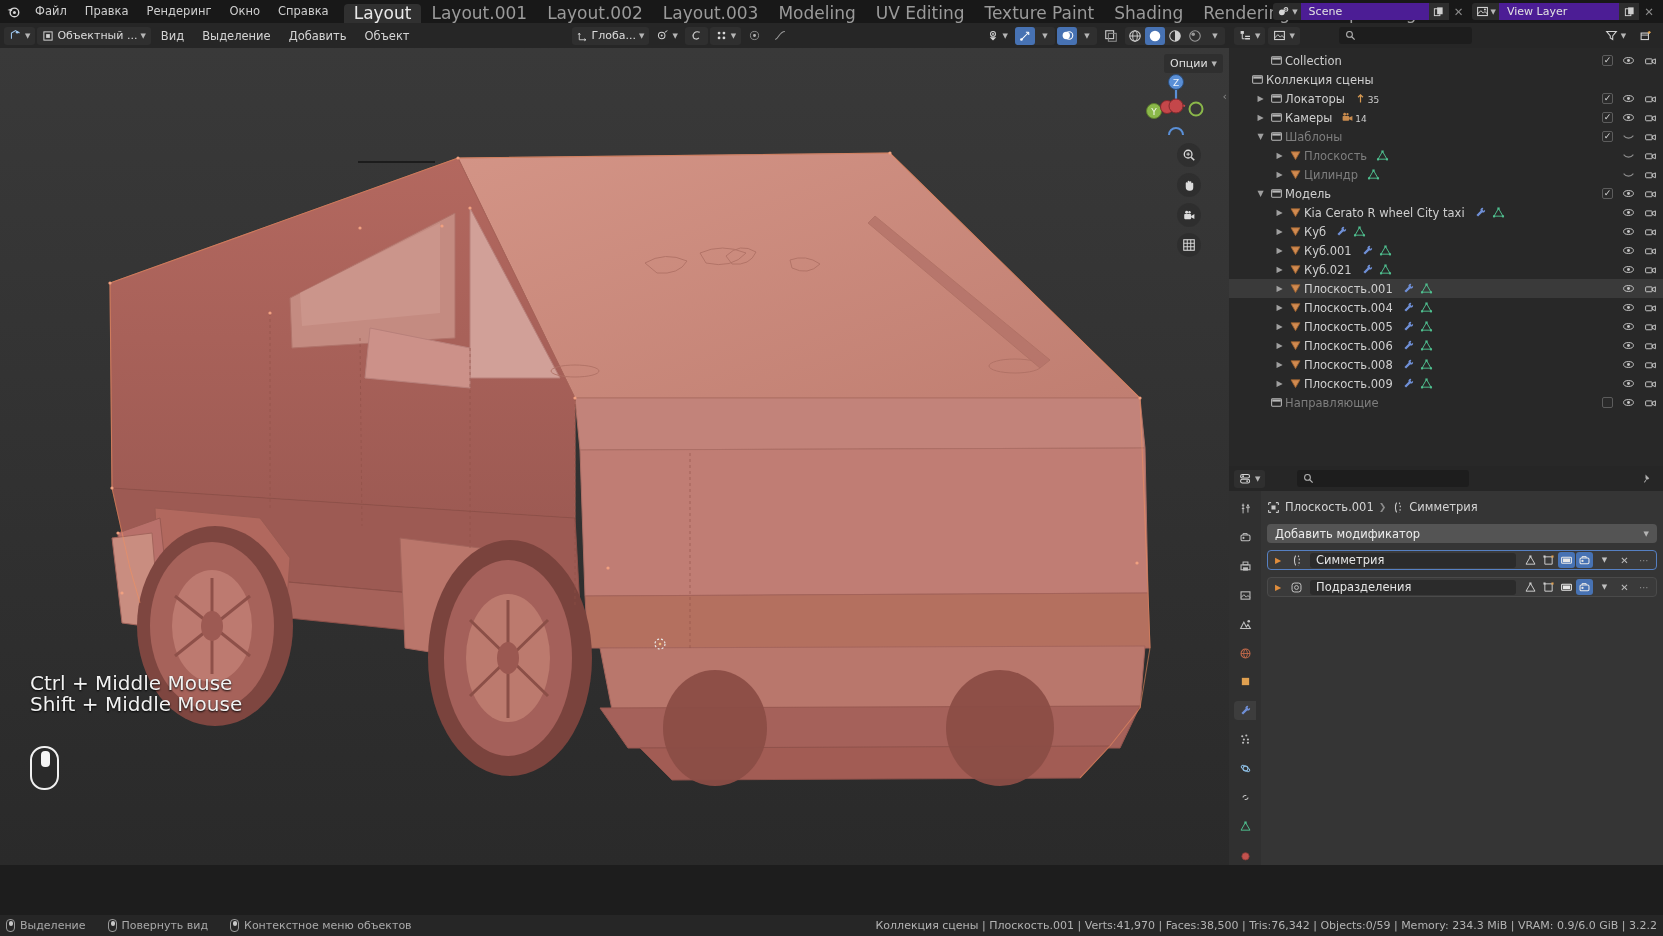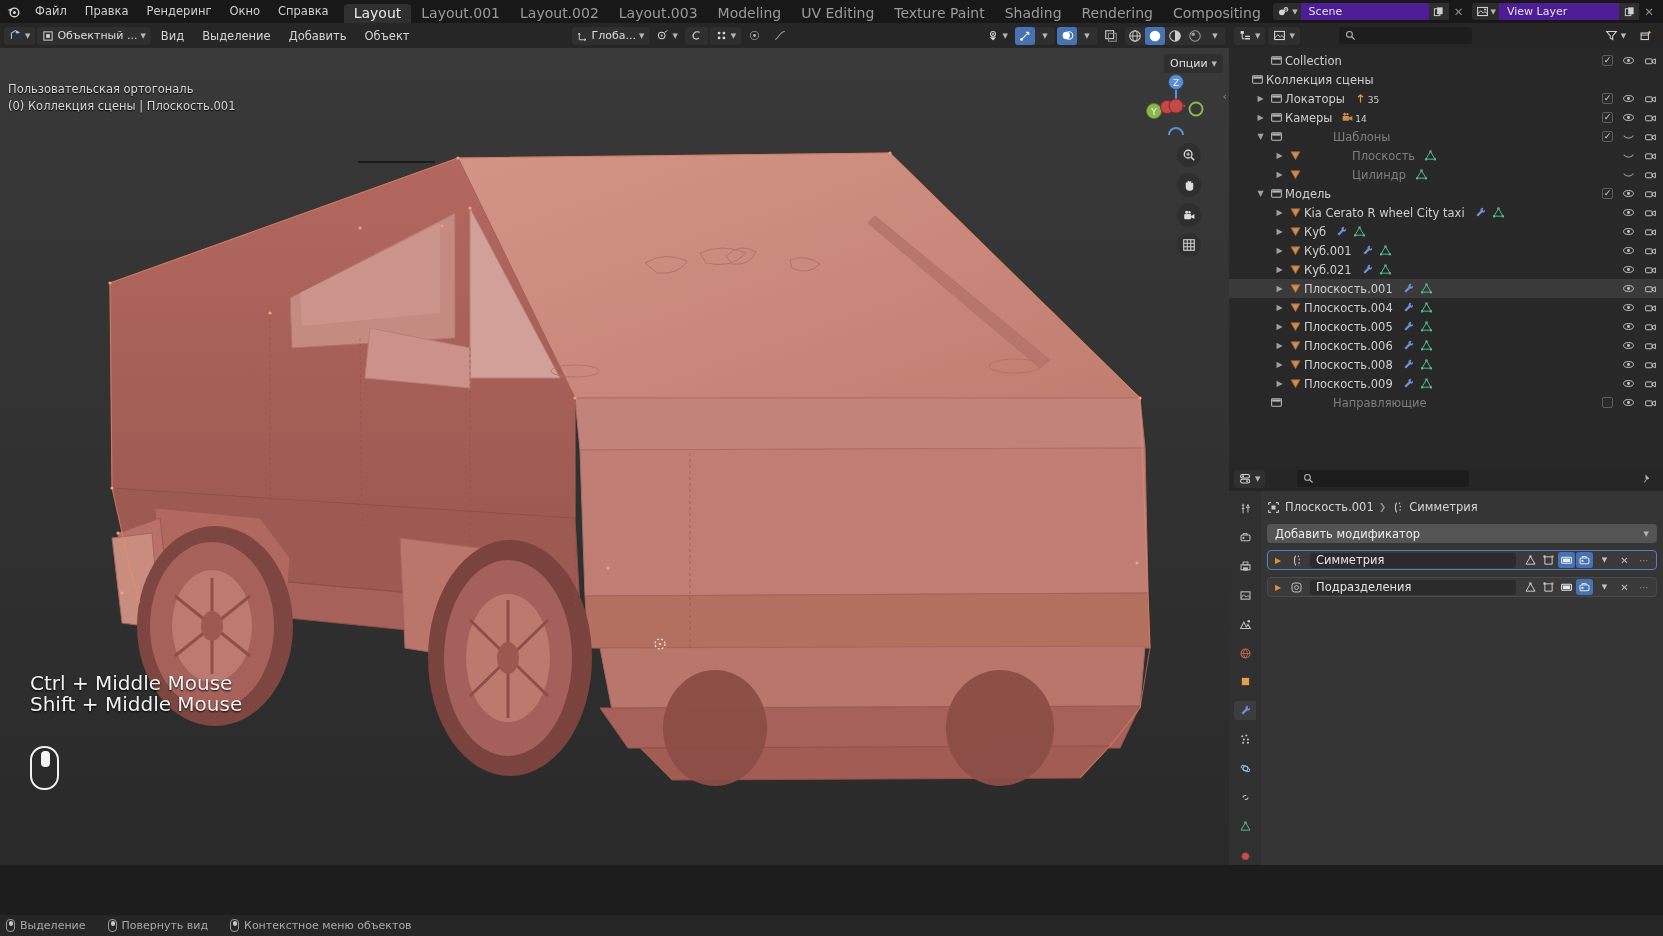--- a/index.html
+++ b/index.html
@@ -21,21 +21,21 @@
   .blender-logo {
     width:26px; height:23px; display:flex; align-items:center; justify-content:center;
     color:#d0d0d0;
   }
   .menu-item {
     padding:0 9px; height:23px; line-height:23px; color:#cfcfcf; font-size:11.5px;
     white-space:nowrap;
   }
   .wsp-tabs { display:flex; align-items:flex-end; height:23px; margin-left:6px; }
   .wsp-tab {
-    padding:0 10px; height:19px; line-height:19px; font-size:14px; color:#9a9a9a;
+    padding:0 10px; height:19px; line-height:19px; font-size:17px; color:#9a9a9a;
     border-radius:4px 4px 0 0; white-space:nowrap;
   }
   .wsp-tab.active { background:#303030; color:#e8e8e8; }
   .wsp-add { padding:0 8px; color:#a8a8a8; font-size:13px; line-height:23px; }
 
   .topbar-right {
     position:absolute; right:0; top:0; height:23px; display:flex; align-items:center; gap:3px;
     padding-right:4px;
   }
   .id-block { display:flex; align-items:center; height:17px; }
@@ -134,21 +134,21 @@
   .search-box input {
     background:transparent; border:none; outline:none; color:#e0e0e0; font-size:11px;
     font-family:inherit; width:100%;
   }
   .outl-body { height:418px; overflow:hidden; padding-top:3px; font-size:11.5px; }
   .orow { display:flex; align-items:center; height:19px; position:relative; }
   .orow.selected { background:#3a3a3a; }
   .o-disc { width:13px; display:flex; align-items:center; justify-content:center; color:#a0a0a0; font-size:8px; }
   .o-icon { width:18px; display:flex; align-items:center; justify-content:center; }
   .o-label { color:#cfcfcf; white-space:nowrap; }
-  .o-label.dim { color:#7e7e7e;margin-left:48px; }
+  .o-label.dim { color:#7e7e7e; }
   .o-extra { display:flex; align-items:center; gap:5px; margin-left:9px; }
   .o-right {
     position:absolute; right:6px; top:0; height:19px; display:flex; align-items:center; gap:9px;
   }
   .chk {
     width:11px; height:11px; border:1px solid #5c5c5c; border-radius:2px; background:#2a2a2a;
     display:flex; align-items:center; justify-content:center;
   }
   .chk.on:after { content:"✓"; font-size:9px; color:#d8d8d8; line-height:1; }
 
@@ -571,24 +571,20 @@
           </svg>
       </div>
       <div class="nav-btn">
         <svg width="14" height="14" viewBox="0 0 16 16">
             <rect x="2" y="2" width="12" height="12" fill="none" stroke="#dcdcdc" stroke-width="1.2"></rect>
             <path d="M6 2 V14 M10 2 V14 M2 6 H14 M2 10 H14" stroke="#dcdcdc" stroke-width="1.1"></path>
           </svg>
       </div>
     </div>
 
-    <div class="vp-text-tl">
-      <div>Пользовательская ортогональ</div>
-      <div>(0) Коллекция сцены | Плоскость.001</div>
-    </div>
 
     <div class="vp-overlay-keys">
       <div>Ctrl + Middle Mouse</div>
       <div>Shift + Middle Mouse</div>
     </div>
     <div class="mouse-icon"></div>
   </div>
 
   <div class="outliner">
     <div class="outl-header">
@@ -1527,15 +1523,16 @@
       <span>Выделение</span>
     </div>
     <div class="sb-item">
       <span class="sb-mouse"></span>
       <span>Повернуть вид</span>
     </div>
     <div class="sb-item">
       <span class="sb-mouse"></span>
       <span>Контекстное меню объектов</span>
     </div>
+    <div class="sb-stats">Коллекция сцены | Плоскость.001 | Verts:41,970 | Faces:38,500 | Tris:76,342 | Objects:0/59 | Memory: 234.3 MiB | VRAM: 0.9/6.0 GiB | 3.2.2</div>
   </div>
 
 </div>
 
 </body></html>

